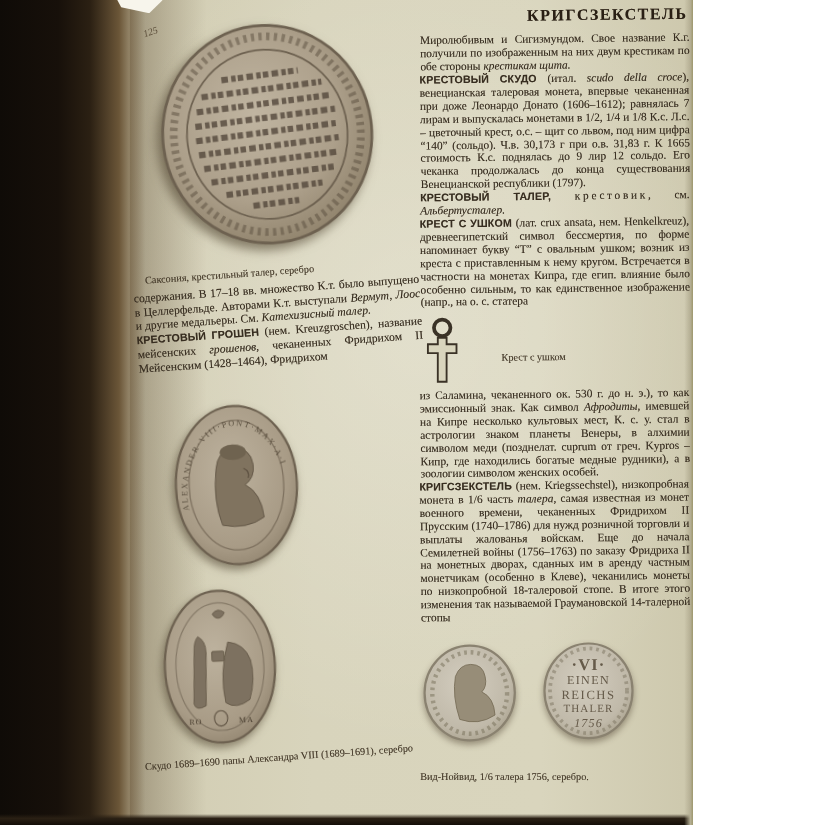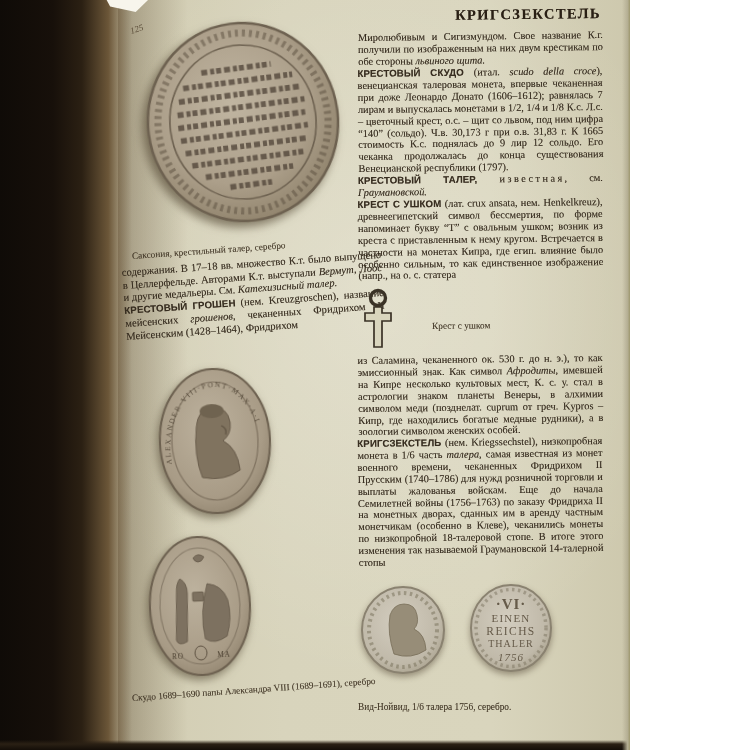--- a/index.html
+++ b/index.html
@@ -29,21 +29,21 @@
   .seg-i{font-style:italic;}
   .seg-sp{letter-spacing:2.4px;}
   .cap{font-size:9.3px;line-height:11.5px;color:#453a2a;text-shadow:0 0 .4px rgba(60,48,32,.4);}
 
   .tiltL{transform:rotate(-4deg);transform-origin:0 50%;}
   .tiltL2{transform:rotate(-2.5deg);transform-origin:50% 50%;}
   .tiltR{transform:rotate(-0.7deg);transform-origin:0 50%;}
 
   
   .lcol{position:absolute;left:118px;top:14px;width:270px;height:730px;}
-  .rcol{position:absolute;left:358px;top:8px;width:245px;}
+  .rcol{position:absolute;left:382px;top:8px;width:245px;}
   .pgnum{position:absolute;left:12px;top:10px;font-size:9px;font-style:italic;color:#5d4f3b;
          transform:rotate(-18deg);}
   .runhead{font-weight:bold;font-size:14.5px;letter-spacing:1.4px;text-align:right;color:#291f14;
            margin:0 2px 7px 0;text-shadow:0 0 .5px rgba(40,30,18,.6);}
 
   .coin1{position:absolute;left:26px;top:6px;filter:drop-shadow(-4px 5px 5px rgba(62,50,30,.55));}
   .cap1{position:absolute;left:14px;top:237px;width:235px;}
   .ltext{position:absolute;left:6px;top:253px;width:260px;}
   .ltext p.ser{font-size:10.6px;line-height:12.7px;}
   .coin2{position:absolute;left:38px;top:352px;filter:drop-shadow(-2px 4px 4px rgba(62,50,30,.5));}
@@ -141,23 +141,23 @@
         <text x="30" y="124" font-size="7.2" fill="#4a3f30" letter-spacing="1" font-family="Liberation Serif, serif" text-anchor="middle">RO</text>
         <text x="76" y="124" font-size="7.2" fill="#4a3f30" letter-spacing="1" font-family="Liberation Serif, serif" text-anchor="middle">MA</text>
       </svg>
 
       <div class="cap cap2 tiltL">Скудо 1689–1690 папы Александра VIII (1689–1691), серебро</div>
     </div>
 
     <div class="rcol">
       <div class="runhead tiltR">КРИГСЗЕКСТЕЛЬ</div>
 
-      <p class="ser tiltR"><span>Миролюбивым и Сигизмундом. Свое название К.г. получили по изображенным на них двум крестикам по обе стороны </span><span class="seg-i">львиного щита.</span></p>
+      <p class="ser tiltR"><span>Миролюбивым и Сигизмундом. Свое название К.г. получили по изображенным на них двум крестикам по обе стороны </span><span class="seg-i">крестикам щита.</span></p>
       <p class="ser tiltR"><span class="seg-b">КРЕСТОВЫЙ СКУДО </span><span>(итал. </span><span class="seg-i">scudo della croce</span><span>), венецианская талеровая монета, впервые чеканенная при доже Леонардо Донато (1606–1612); равнялась 7 лирам и выпускалась монетами в 1/2, 1/4 и 1/8 К.с. Л.с. – цветочный крест, о.с. – щит со львом, под ним цифра “140” (сольдо). Ч.в. 30,173 г при о.в. 31,83 г. К 1665 стоимость К.с. поднялась до 9 лир 12 сольдо. Его чеканка продолжалась до конца существования Венецианской республики (1797).</span></p>
-      <p class="ser tiltR"><span class="seg-b">КРЕСТОВЫЙ ТАЛЕР, </span><span class="seg-sp">известная</span><span>, см. </span><span class="seg-i">Граумановской.</span></p>
+      <p class="ser tiltR"><span class="seg-b">КРЕСТОВЫЙ ТАЛЕР, </span><span class="seg-sp">крестовик</span><span>, см. </span><span class="seg-i">Альбертусталер.</span></p>
       <p class="ser tiltR"><span class="seg-b">КРЕСТ С УШКОМ </span><span>(лат. crux ansata, нем. Henkelkreuz), древнеегипетский символ бессмертия, по форме напоминает букву “Т” с овальным ушком; возник из креста с приставленным к нему кругом. Встречается в частности на монетах Кипра, где егип. влияние было особенно сильным, то как единственное изображение (напр., на о. с. статера</span></p>
 
       <div class="fig-ankh">
         <svg class="ankh-svg" width="34" height="62" viewBox="0 0 34 62">
           <circle cx="17" cy="11" r="7.5" fill="none" stroke="#3a3226" stroke-width="3.4"></circle>
           <path d="M13,20 h8 v6 h9 v8 h-9 v26 h-8 v-26 h-9 v-8 h9 z" fill="#d9d5bd" stroke="#3a3226" stroke-width="1.7"></path>
         </svg>
         <div class="cap ankh-cap tiltR">Крест с ушком</div>
       </div>
 

